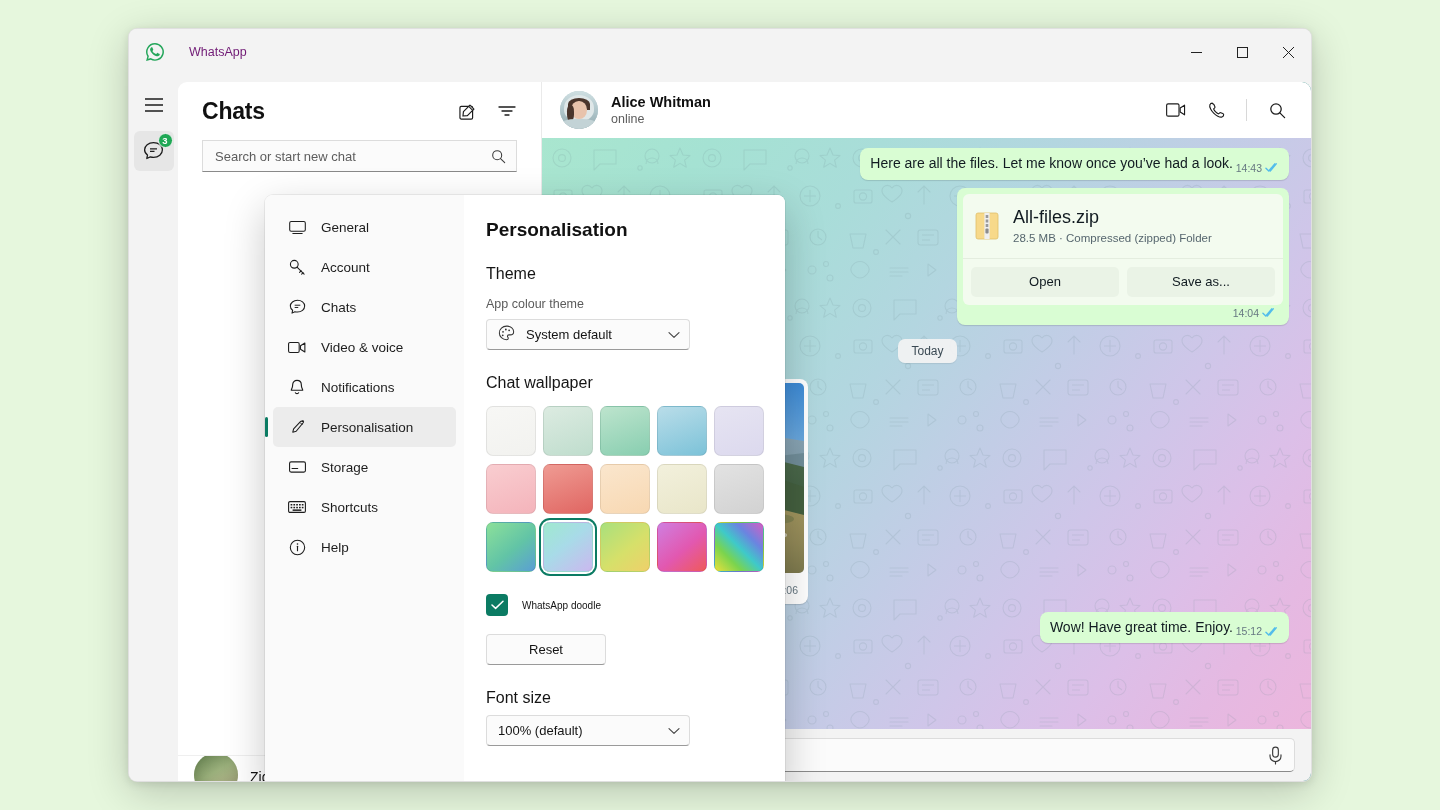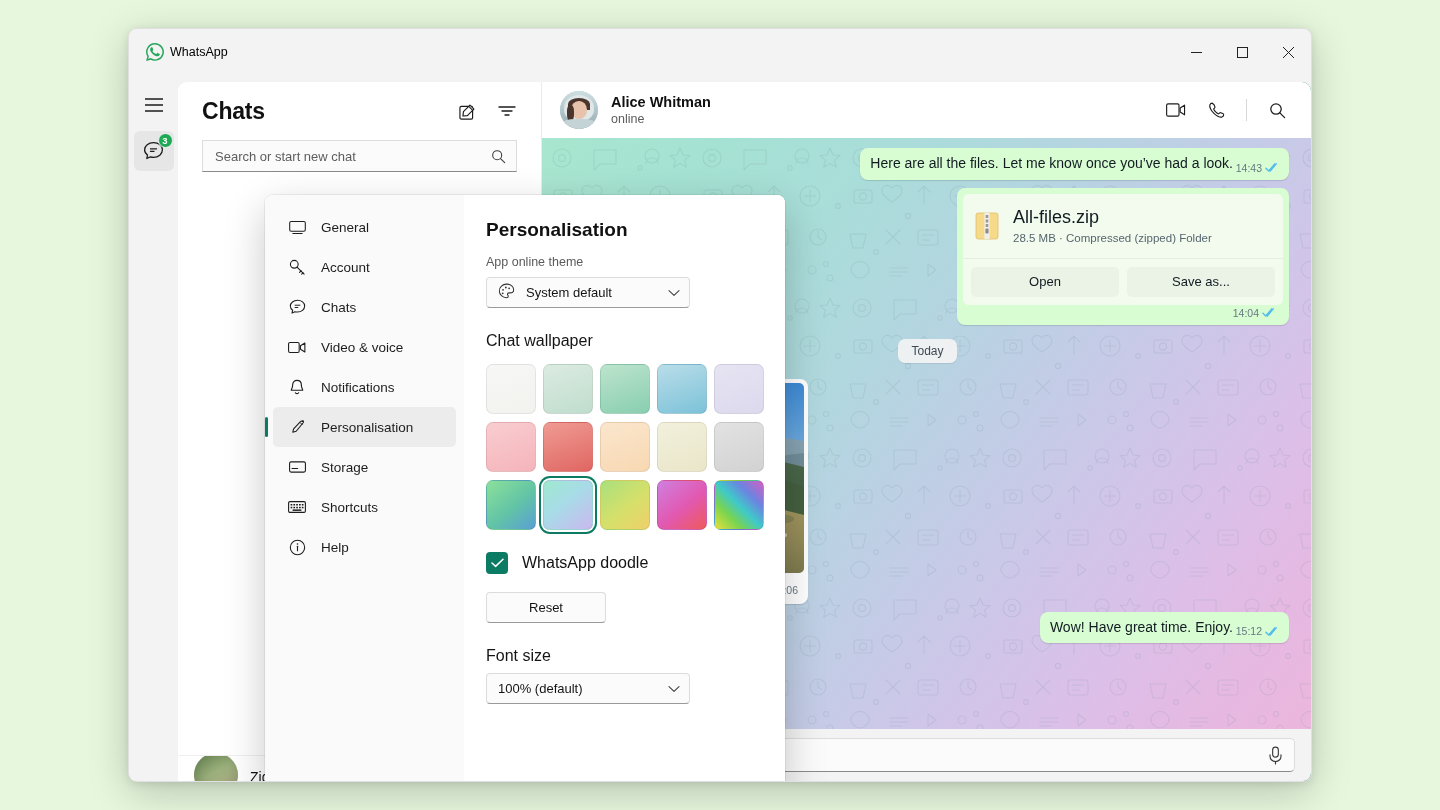--- a/index.html
+++ b/index.html
@@ -25,22 +25,22 @@
 
   
   .titlebar {
     position: absolute; left: 0; top: 0;
     width: 100%; height: 46px;
     display: flex; align-items: center;
     background: #f3f3f3;
   }
   .wa-logo { margin-left: 15px; width: 22px; height: 22px; display:block; }
   .app-title {
-    margin-left: 4px;
-    font-size: 12.5px; color: #000000;
+    margin-left: 23px;
+    font-size: 12.5px; color: #701a75;
   }
   .wincontrols { position: absolute; right: 0; top: 0; height: 46px; display: flex; }
   .wc {
     width: 46px; height: 46px;
     display: flex; align-items: center; justify-content: center;
     color: #222;
   }
 
   
   .rail {
@@ -339,21 +339,21 @@
   .sw.sel {
     box-shadow: 0 0 0 2px #fff, 0 0 0 4px #0b7b63;
     border-color: rgba(0,0,0,.05);
   }
 
   .checkrow { display: flex; align-items: center; margin-top: 22px; }
   .checkbox {
     width: 22px; height: 22px; border-radius: 4px;
     background: #0b7b63; display: flex; align-items: center; justify-content: center;
   }
-  .check-label { margin-left: 14px; font-size: 16px; color: #131313; }
+  .check-label { margin-left: 14px; font-size: 10px; color: #131313; }
 
   .resetbtn {
     margin-top: 18px;
     width: 120px; height: 31px;
     background: #fbfbfb;
     border: 1px solid #dcdcdc; border-bottom-color: #9a9a9a;
     border-radius: 4px;
     font-family: inherit; font-size: 13px; color: #131313;
     cursor: pointer;
   }
@@ -754,21 +754,22 @@
               <circle cx="9" cy="5.3" r=".85" fill="currentColor"></circle>
             </svg>
         </span>
         <span class="set-label">Help</span>
       </div>
     </div>
 
     <div class="set-body">
       <div class="set-h1">Personalisation</div>
 
-      <div class="set-sub">App online theme</div>
+      <div class="set-h2">Theme</div>
+      <div class="set-sub">App colour theme</div>
       <div class="dropdown">
         <span>
           <svg width="17" height="16" viewBox="0 0 18 17">
             <path d="M9 1.2C4.8 1.2 1.4 4.4 1.4 8.4c0 4 3.4 7.2 7.6 7.2 1.2 0 1.9-.7 1.9-1.6 0-.5-.2-.8-.5-1.1-.3-.3-.4-.6-.4-1 0-.8.7-1.4 1.5-1.4h1.4c2.2 0 3.7-1.4 3.7-3.4 0-3.2-3-5.9-6.6-5.9z" fill="none" stroke="#333" stroke-width="1.1" stroke-linejoin="round"></path>
             <circle cx="5.3" cy="7.3" r=".95" fill="#333"></circle>
             <circle cx="8.3" cy="4.8" r=".95" fill="#333"></circle>
             <circle cx="11.8" cy="5.6" r=".95" fill="#333"></circle>
             <circle cx="5" cy="11" r=".95" fill="#333"></circle>
           </svg>
         </span>

